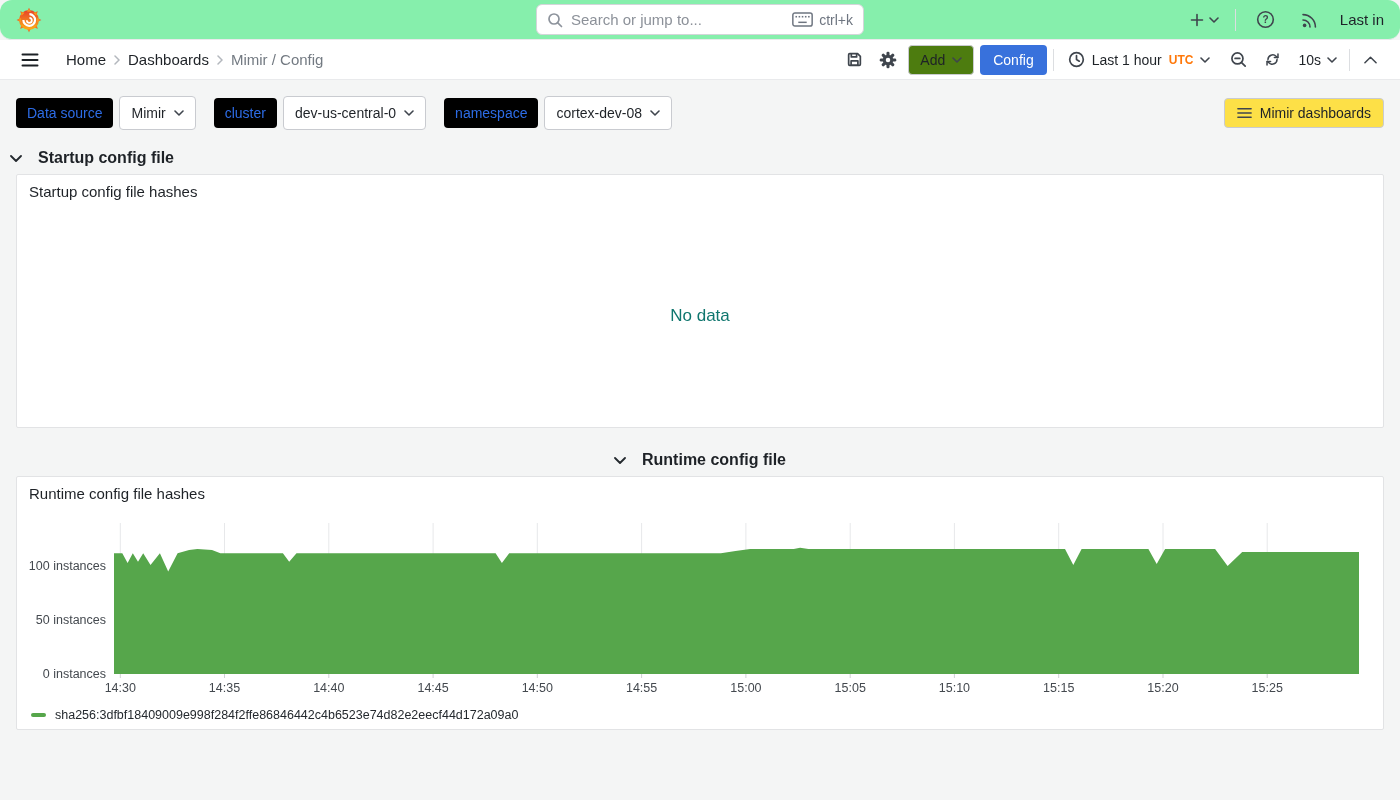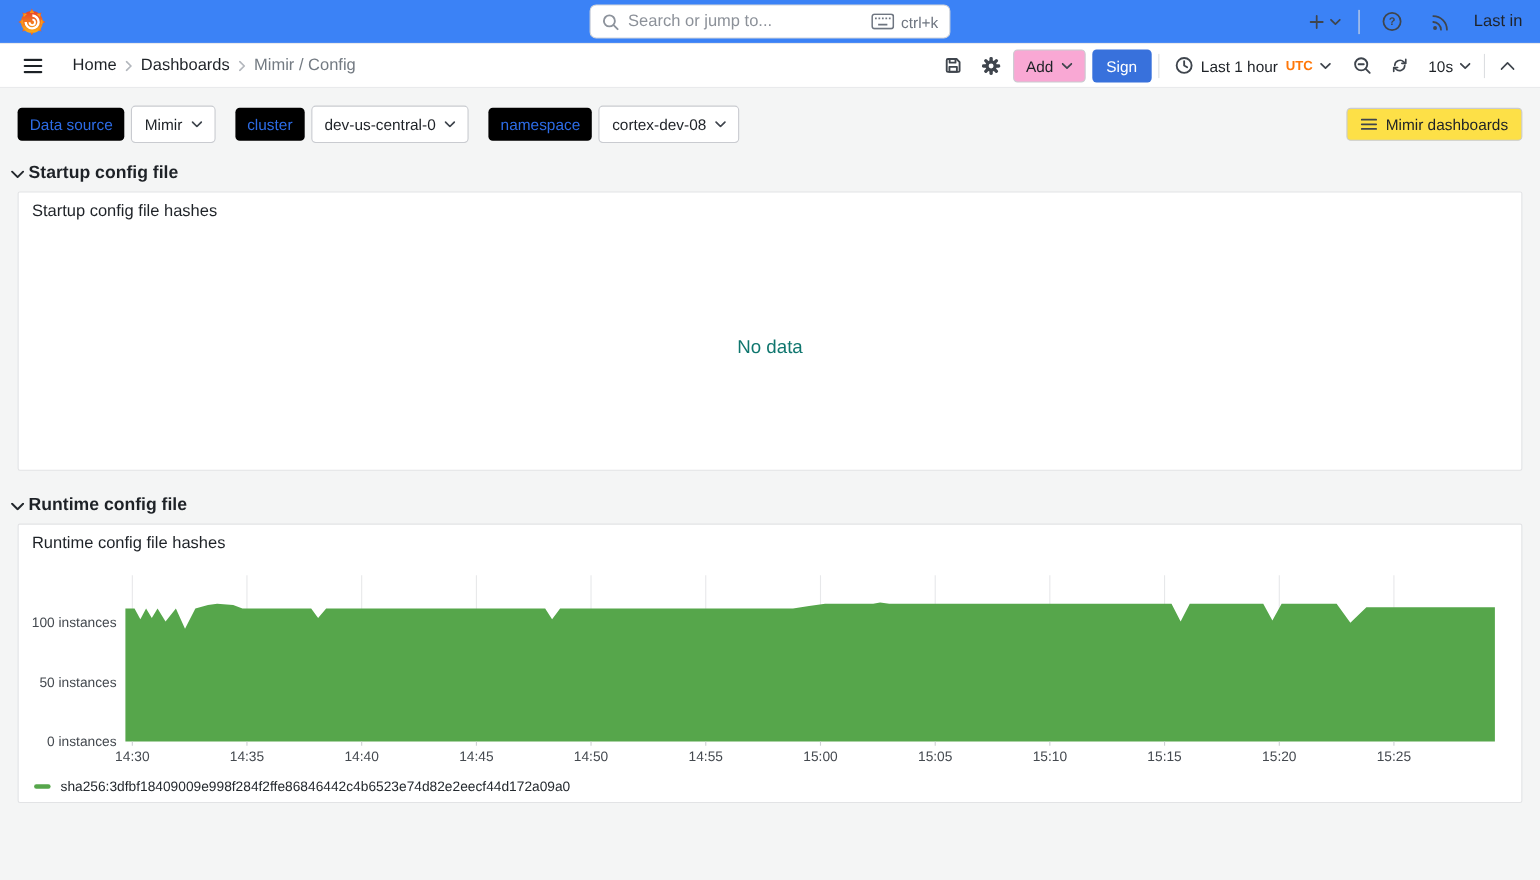--- a/index.html
+++ b/index.html
@@ -1,58 +1,58 @@
 <!DOCTYPE html>
 <html><head>
 <meta charset="utf-8">
 <style>
   * { box-sizing: border-box; margin: 0; padding: 0; }
   html,body { width:1400px; height:800px; overflow:hidden; }
   body { font-family:"Liberation Sans", sans-serif; background:#f4f5f5; color:#24292e; }
   button { font-family:inherit; background:none; border:none; cursor:pointer; color:inherit; }
 
   
-  .topnav { height:40px; background:#3b82f6; border-bottom:1px solid #e9eaec; display:flex; align-items:center; position:relative; padding:0 16px; }
+  .topnav { height:40px; background:#86efac; border-bottom:1px solid #e9eaec; display:flex; align-items:center; position:relative; padding:0 16px;border-radius:12px; }
   .logo { width:26px; height:26px; display:flex; align-items:center; }
   .search-wrap { position:absolute; left:50%; transform:translateX(-50%); top:4px; width:328px; height:31px;
     border:1px solid #d3d5d9; border-radius:6px; background:#fff; display:flex; align-items:center; padding:0 10px; gap:8px; }
   .search-wrap input { border:none; outline:none; flex:1; font-size:15px; color:#24292e; background:transparent; }
   .search-wrap input::placeholder { color:#8c9199; }
   .shortcut { display:flex; align-items:center; gap:6px; color:#6e7580; font-size:14px; white-space:nowrap; }
   .nav-right { margin-left:auto; display:flex; align-items:center; gap:16px; }
   .iconbtn { display:flex; align-items:center; justify-content:center; min-width:28px; height:32px; gap:4px; }
   .vdiv { width:1px; height:22px; background:#dcdee1; }
   .signin { font-size:15px; color:#1f2329; }
 
   
   .toolbar { height:40px; background:#fff; border-bottom:1px solid #e9eaec; display:flex; align-items:center; padding:0 16px; gap:8px; }
   .crumbs { display:flex; align-items:center; gap:8px; margin-left:14px; font-size:15px; }
   .crumb { color:#1e2227; }
   .crumb.current { color:#737a82; }
   .toolbar-right { margin-left:auto; display:flex; align-items:center; gap:6px; }
-  .btn-outline { display:flex; align-items:center; gap:7px; border:1px solid #c9cbd0; border-radius:4px; height:30px; padding:0 11px; font-size:14px; color:#1e2227; background:#f9a8d4; }
+  .btn-outline { display:flex; align-items:center; gap:7px; border:1px solid #c9cbd0; border-radius:4px; height:30px; padding:0 11px; font-size:14px; color:#1e2227; background:#4d7c0f; }
   .btn-primary { display:flex; align-items:center; border-radius:4px; height:30px; padding:0 13px; font-size:14px; color:#fff; }
   .timebtn { display:flex; align-items:center; gap:7px; height:30px; padding:0 8px; font-size:14px; color:#1e2227; }
   .utc { font-size:12px; font-weight:700; }
   .intervalbtn { display:flex; align-items:center; gap:6px; height:30px; padding:0 6px; font-size:14px; color:#1e2227; }
 
   
   .vars-row { display:flex; align-items:center; padding:16px 16px 10px 16px; gap:18px; }
   .var-group { display:flex; gap:6px; align-items:center; }
   .var-label { background:#000000; border-radius:4px; height:30px; display:flex; align-items:center; padding:0 11px; font-size:14px; }
   .var-value { background:#fff; border:1px solid #c9cbd0; border-radius:4px; height:30px; display:flex; align-items:center; gap:8px; padding:16px 11px; font-size:14px; color:#1e2227; }
   .spacer { flex:1; }
   .dash-btn { background:#fde047; border:1px solid #c9cbd0; border-radius:4px; height:30px; display:flex; align-items:center; gap:8px; padding:0 12px; font-size:14px; color:#1e2227; }
 
   
-  .section-header { display:flex; align-items:center; gap:4px; padding:9px 10px 7px 10px; font-size:16px; font-weight:700; color:#1e2227; cursor:pointer; }
+  .section-header { display:flex; align-items:center; gap:16px; padding:9px 10px 7px 10px; font-size:16px; font-weight:700; color:#1e2227; cursor:pointer; }
   .panel { margin:0 16px; background:#fff; border:1px solid #e2e3e5; border-radius:2px; position:relative; height:254px; }
   .panel-title { padding:8px 12px; font-size:15px; font-weight:500; color:#1e2227; position:relative; z-index:2; display:inline-block; }
   .no-data { position:absolute; top:30px; left:0; right:0; bottom:0; display:flex; align-items:center; justify-content:center; font-size:17px; color:#0f766e; }
-  .section2 { margin-top:14px; }
+  .section2 { margin-top:14px;justify-content:center; }
 
   .chart-svg { position:absolute; top:0; left:0; z-index:1; }
   .chart-svg text { font-family:"Liberation Sans", sans-serif; }
   .legend-row { position:absolute; left:14px; bottom:7px; display:flex; align-items:center; gap:9px; z-index:2; cursor:pointer; }
   .legend-swatch { width:15px; height:4px; border-radius:2px; }
   .legend-label { font-size:12.5px; color:#24292e; }
 
   .icon-stroke { stroke:#3f454d; stroke-width:1.6; fill:none; stroke-linecap:round; stroke-linejoin:round; }
   .icon-gray   { stroke:#8d939c; stroke-width:1.7; fill:none; stroke-linecap:round; }
 </style>
@@ -174,21 +174,21 @@
         </g>
         <circle cx="10" cy="10" r="2.5" fill="#fff"></circle>
       </svg>
     </button>
     <button class="btn-outline">
       <span>Add</span>
       <svg width="10" height="6" viewBox="0 0 10 6" class="icon-stroke">
           <polyline points="1,1 5,5 9,1"></polyline>
         </svg>
     </button>
-    <button class="btn-primary" id="share-btn" style="background: rgb(56, 113, 220);">Sign</button>
+    <button class="btn-primary" id="share-btn" style="background: rgb(56, 113, 220);">Config</button>
     <div class="vdiv"></div>
     <button class="timebtn">
       <svg width="17" height="17" viewBox="0 0 16 16" class="icon-stroke">
         <circle cx="8" cy="8" r="6.4"></circle>
           <path d="M8 4.4 V8 l2.6 1.6"></path>
       </svg>
       <span>Last 1 hour</span>
       <span class="utc" id="utc-label" style="color: rgb(255, 120, 10);">UTC</span>
       <svg width="10" height="6" viewBox="0 0 10 6" class="icon-stroke">
           <polyline points="1,1 5,5 9,1"></polyline>

